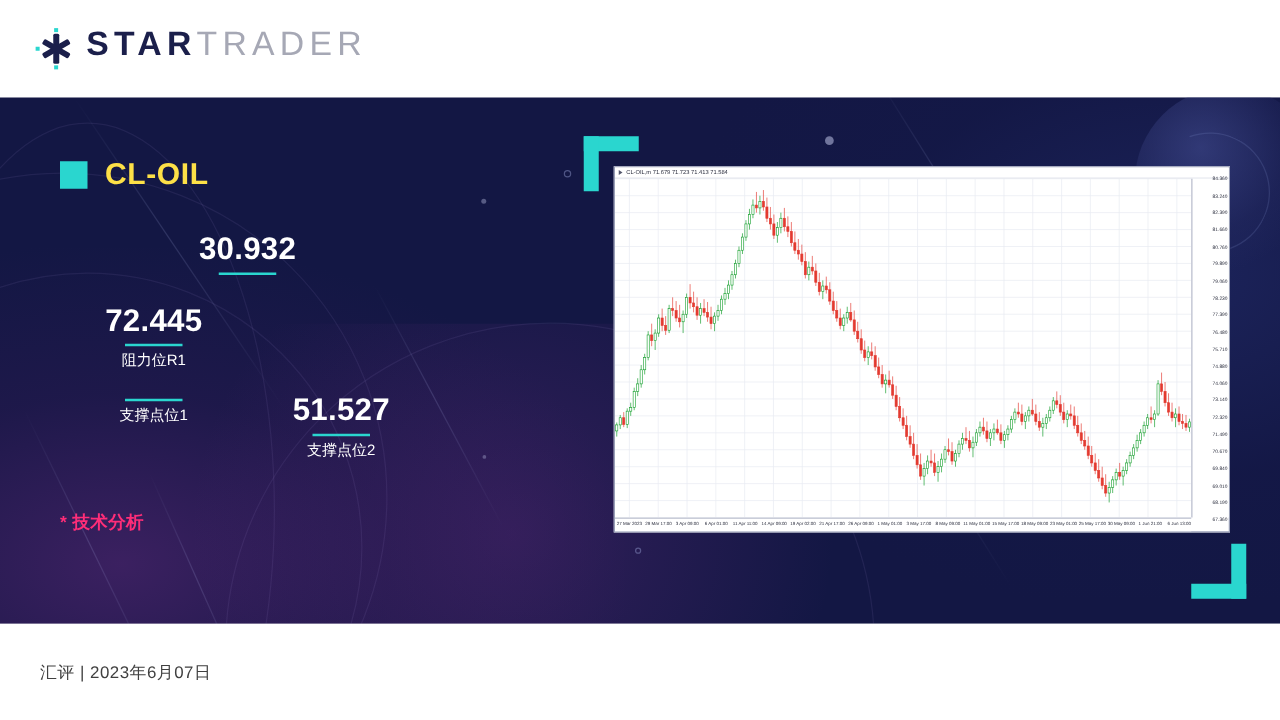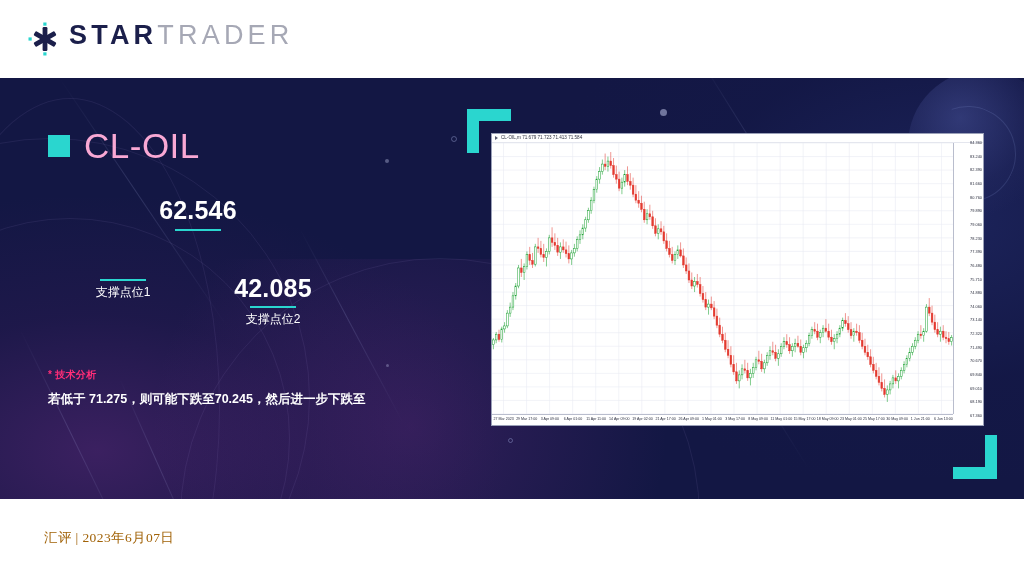--- a/index.html
+++ b/index.html
@@ -54,33 +54,33 @@
     border:1px solid rgba(150,165,230,0.16); border-bottom-color:transparent; border-left-color:transparent;
     transform:rotate(25deg);
   }
   .dot { position:absolute; border-radius:50%; background:rgba(190,195,230,0.55); }
   .ring-dot { position:absolute; border-radius:50%; border:1px solid rgba(150,160,210,0.45); }
 
   
   .info { position:absolute; left:48px; top:50px; width:400px; }
   .title-row { display:flex; align-items:center; gap:14px; }
   .title-sq { width:22px; height:22px; background:#2ad6cf; flex:none; }
-  .title-text { color:#f9a8d4; font-size:35px; font-weight:400; letter-spacing:0.5px; line-height:1; }
+  .title-text { color:#fde047; font-size:24px; font-weight:700; letter-spacing:0.5px; line-height:1; }
 
   .levels { margin-top:34px; width:300px; }
   .lv-row { display:flex; }
   .lv-cell { width:150px; text-align:center; }
   .lv-cell.single { width:300px; }
   .lv-val { color:#ffffff; font-size:25px; font-weight:700; line-height:1.1; letter-spacing:0.2px; }
   .lv-rule { width:46px; height:2px; background:#2ad6cf; margin:4px auto 4px; }
   .lv-lab { color:#ffffff; font-size:12px; line-height:1.2; }
   .lv-gap { height:20px; }
 
   .analysis { margin-top:42px; width:372px; }
-  .an-head { color:#ff2d78; font-size:10px; font-weight:700; letter-spacing:0.3px; margin-bottom:7px; }
+  .an-head { color:#ff2d78; font-size:14px; font-weight:700; letter-spacing:0.3px; margin-bottom:7px; }
   .an-body { color:#ffffff; font-size:12.5px; line-height:1.62; font-weight:600; }
 
   
   .chart-area { position:absolute; left:467px; top:31px; width:530px; height:370px; }
 
   .bracket { position:absolute; }
   .bracket span { position:absolute; background:#2ad6cf; display:block; }
   .br-tl { left:0; top:0; width:44px; height:44px; }
   .br-tl .h { left:0; top:0; width:44px; height:12px; }
   .br-tl .v { left:0; top:0; width:12px; height:44px; }
@@ -118,21 +118,21 @@
   .ta-lab {
     position:absolute; top:3px; font-size:3.6px; color:#2a2d3d; line-height:1;
     white-space:nowrap; transform:translateX(-50%);
   }
 
   
   .footer {
     position:absolute; left:0; top:499px; width:1024px; height:77px; background:#ffffff;
     display:flex; align-items:center;
   }
-  .footer-text { margin-left:44px; color:#a16207; font-size:13.5px; letter-spacing:0.4px;font-family:Liberation Serif, serif; }
+  .footer-text { margin-left:32px; color:#404040; font-size:13.5px; letter-spacing:0.4px; }
 </style>
 </head>
 <body>
 
 <div class="header">
   <div class="logo-wrap">
     <div class="logo-mark">
       <svg width="34" height="34" viewBox="0 0 34 34">
         <rect x="15.3" y="0.5" width="3.2" height="3.2" fill="#2ad6cf"></rect>
         <rect x="15.3" y="30.3" width="3.2" height="3.2" fill="#2ad6cf"></rect>
@@ -179,44 +179,48 @@
 
   <div class="info">
     <div class="title-row">
       <div class="title-sq"></div>
       <div class="title-text">CL-OIL</div>
     </div>
 
     <div class="levels">
       <div class="lv-row">
         <div class="lv-cell single">
-          <div class="lv-val">62.546</div>
+          <div class="lv-val">30.932</div>
           <div class="lv-rule"></div>
         </div>
       </div>
       <div class="lv-gap"></div>
       <div class="lv-row">
+        <div class="lv-cell">
+          <div class="lv-val">72.445</div>
+          <div class="lv-rule"></div>
+          <div class="lv-lab">阻力位R1</div>
+        </div>
       </div>
       <div class="lv-gap"></div>
       <div class="lv-row">
         <div class="lv-cell">
           <div class="lv-rule"></div>
           <div class="lv-lab">支撑点位1</div>
         </div>
         <div class="lv-cell">
-          <div class="lv-val">42.085</div>
+          <div class="lv-val">51.527</div>
           <div class="lv-rule"></div>
           <div class="lv-lab">支撑点位2</div>
         </div>
       </div>
     </div>
 
     <div class="analysis">
       <div class="an-head">* 技术分析</div>
-      <div class="an-body">若低于 71.275，则可能下跌至70.245，然后进一步下跌至</div>
 
     </div>
   </div>
 
   <div class="chart-area">
     <div class="bracket br-tl">
       <span class="h"></span>
         <span class="v"></span>
     </div>
     <div class="bracket br-br">

